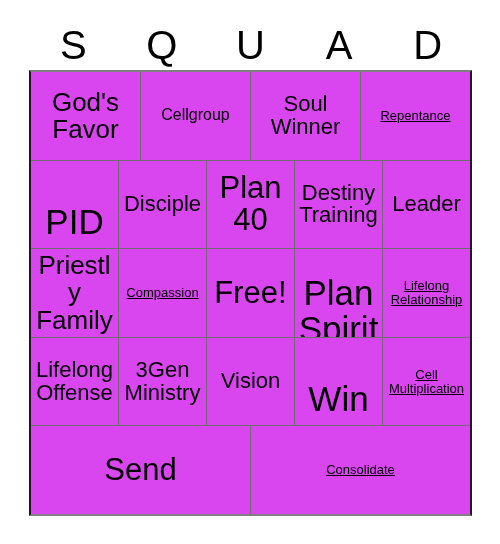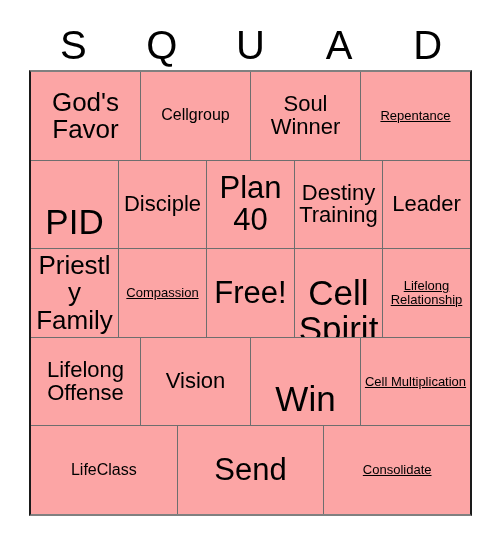--- a/index.html
+++ b/index.html
@@ -76,21 +76,21 @@
   .cell {
     flex: 1 1 0;
     min-width: 0;
     position: relative;
     display: flex;
     align-items: center;
     justify-content: center;
     text-align: center;
     padding: 2px 3px;
     box-sizing: border-box;
-    background: #fca5a5;
+    background: #d946ef;
     overflow: hidden;
   }
   .cell + .cell {
     border-left: 1px solid #6e6e6e;
   }
   .cell-text {
     display: block;
     width: 100%;
     line-height: 1.04;
     font-family: "Liberation Sans", sans-serif;
@@ -159,46 +159,46 @@
       <div class="cell fs-lg">
           <span class="cell-text">Priestly Family</span>
         </div>
       <div class="cell fs-xs">
           <span class="cell-text">Compassion</span>
         </div>
       <div class="cell fs-xl">
           <span class="cell-text">Free!</span>
         </div>
       <div class="cell fs-xxl">
-          <span class="cell-text">Cell Spirit</span>
+          <span class="cell-text">Plan Spirit</span>
         </div>
       <div class="cell fs-xs">
           <span class="cell-text">Lifelong Relationship</span>
         </div>
     </div>
 
     <div class="grid-row">
       <div class="cell fs-md">
           <span class="cell-text">Lifelong Offense</span>
+        </div>
+      <div class="cell fs-md">
+          <span class="cell-text">3Gen Ministry</span>
         </div>
       <div class="cell fs-md">
           <span class="cell-text">Vision</span>
         </div>
       <div class="cell fs-xxl">
           <span class="cell-text">Win</span>
         </div>
       <div class="cell fs-xs">
           <span class="cell-text">Cell Multiplication</span>
         </div>
     </div>
 
     <div class="grid-row">
-      <div class="cell fs-sm">
-          <span class="cell-text">LifeClass</span>
-        </div>
       <div class="cell fs-xl">
           <span class="cell-text">Send</span>
         </div>
       <div class="cell fs-xs">
           <span class="cell-text">Consolidate</span>
         </div>
     </div>
 
   </div>
 </div>

